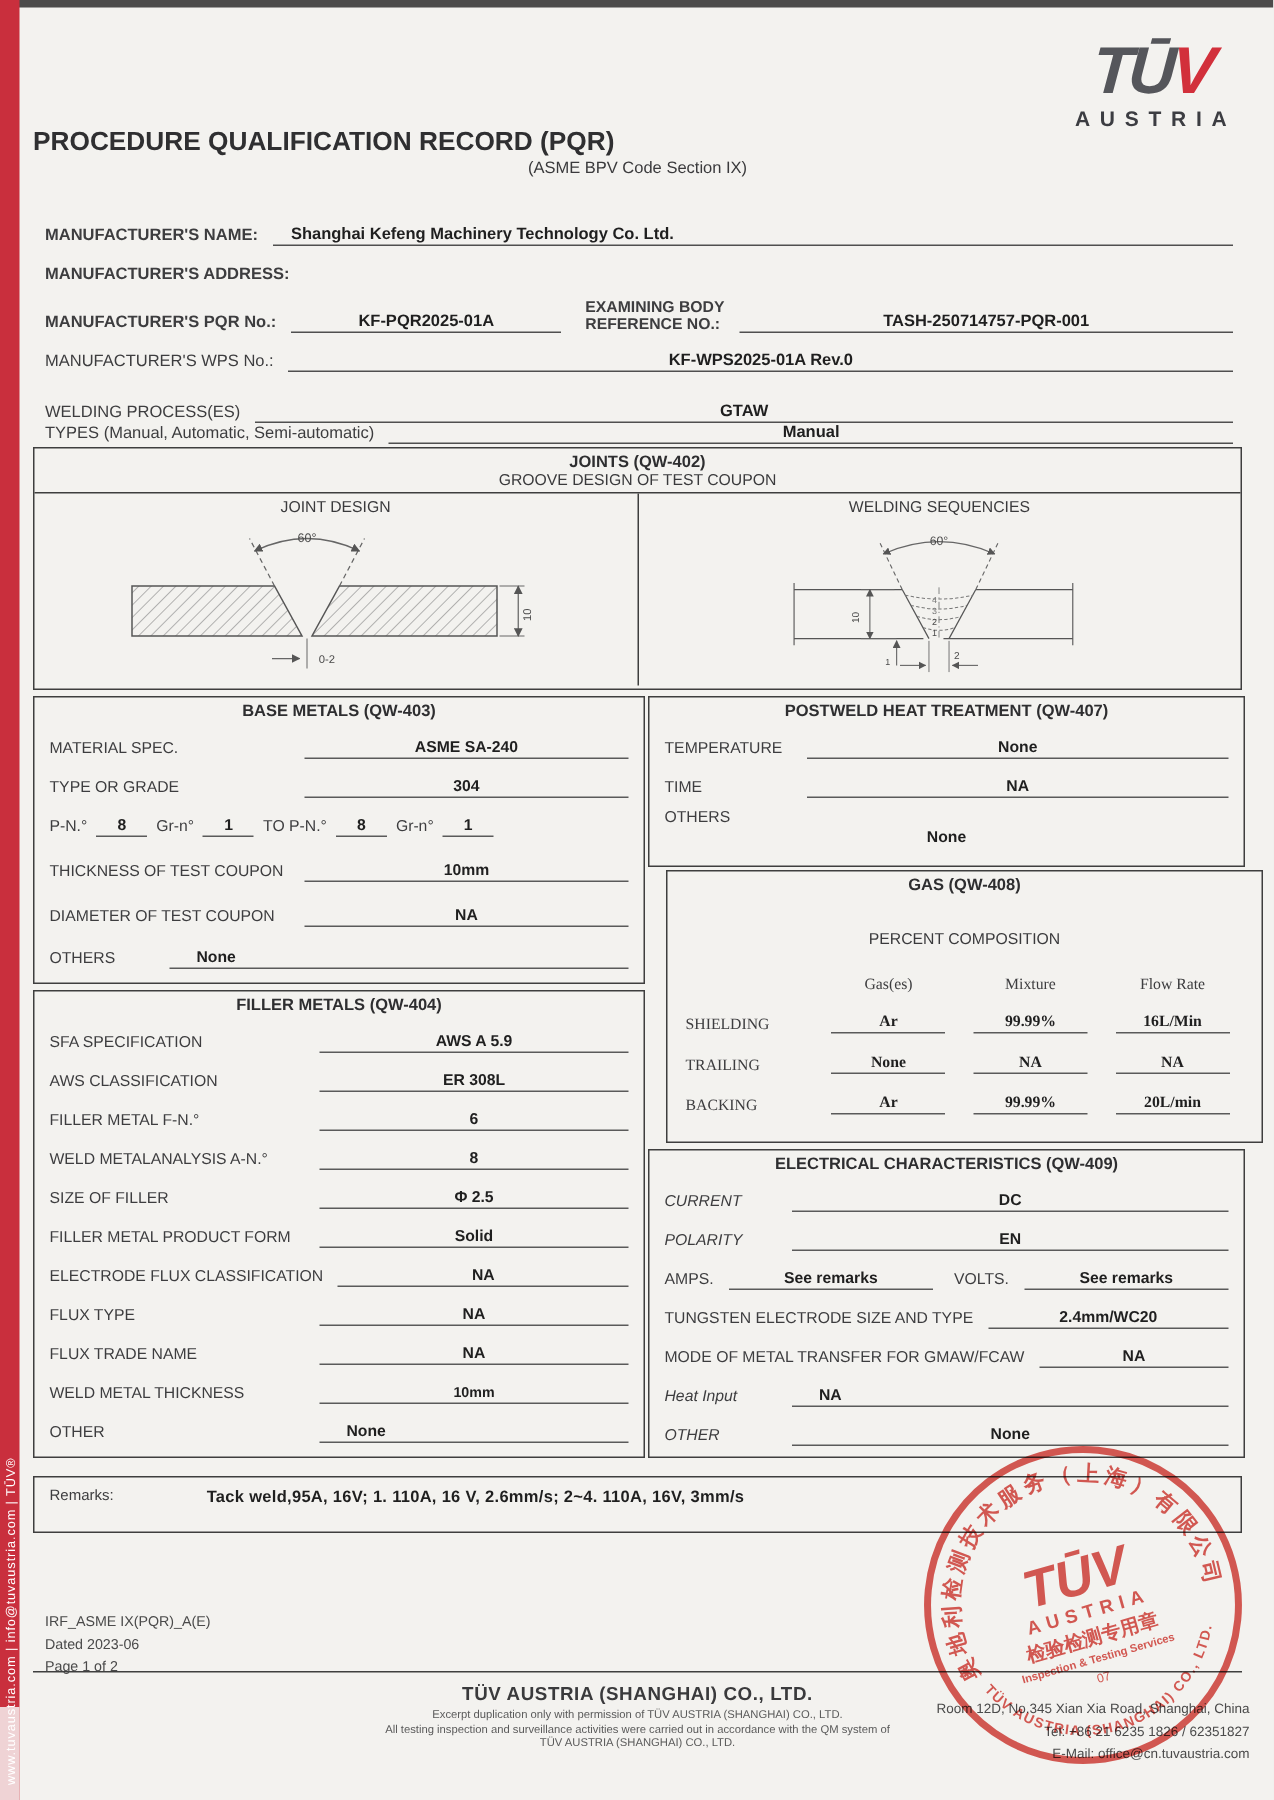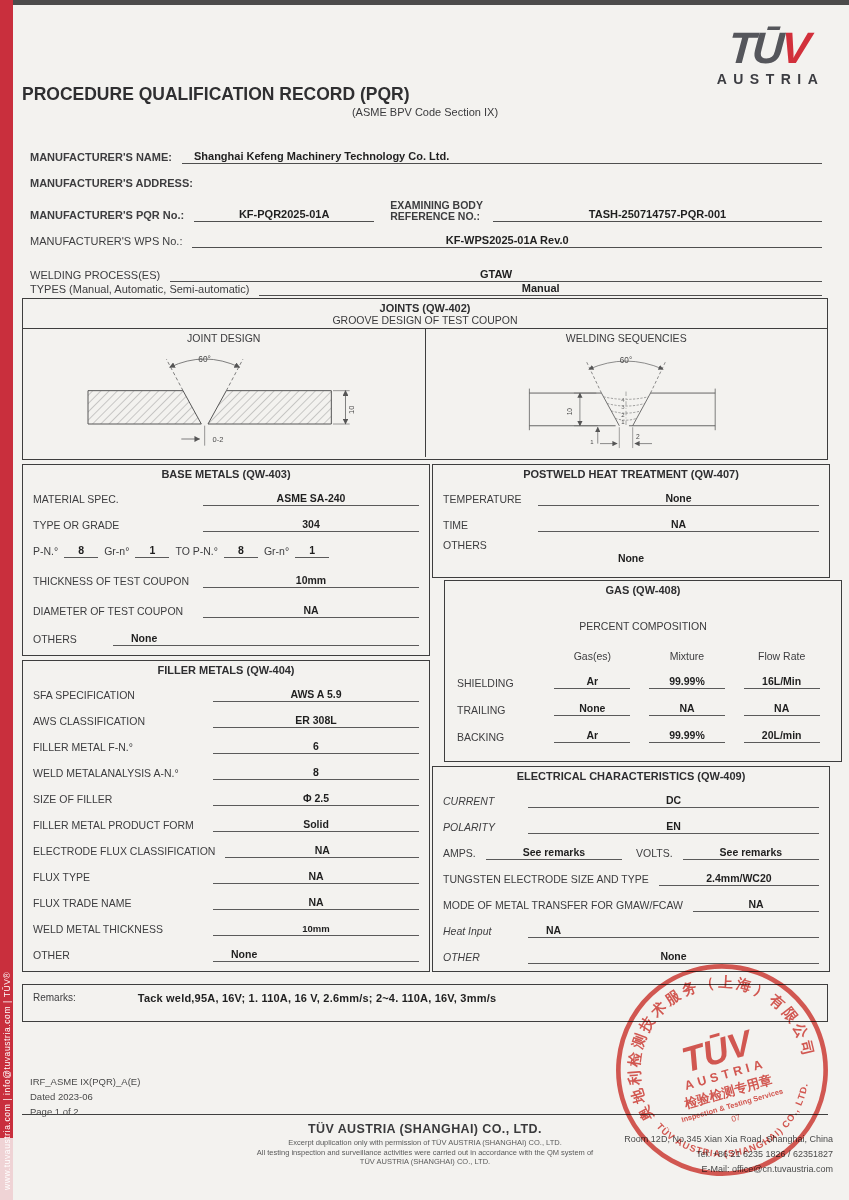--- a/index.html
+++ b/index.html
@@ -39,21 +39,21 @@
   .w160{width:160px;} .w170{min-width:170px;} .w85{width:85px;} .w75{width:75px;font-style:italic;} .w70{width:70px;}
   .shortline{flex:0 0 34px;margin-left:6px;margin-right:6px;border-bottom:1.1px solid #5a5a5a;text-align:center;padding-bottom:1px;}
   
   .joints-head{border-bottom:1.3px solid #3e3e3e;padding-bottom:2px;}
   .jcols{display:flex;height:128px;}
   .jcol{flex:1;position:relative;}
   .jcol.right{border-left:1.3px solid #3e3e3e;}
   .jcol-title{text-align:center;font-size:10.5px;color:#3a3a3c;margin-top:3px;}
   
   .gas-grid{display:grid;grid-template-columns:88px 1fr 1fr 1fr;padding:0 12px;font-size:10.5px;}
-  .gcell{height:26px;display:flex;align-items:flex-end;justify-content:center;padding-bottom:1px;}
+  .gcell{height:26px;display:flex;align-items:flex-end;justify-content:center;padding-bottom:1px;font-family:Liberation Serif, serif;}
   .gcell.hdr{height:30px;color:#3d3d3f;}
   .gcell.lab{justify-content:flex-start;}
   .gval{border-bottom:1.1px solid #5a5a5a;font-weight:bold;color:#1f1f1f;min-width:64px;text-align:center;padding:0 6px 1px 6px;}
   
   .remarks{display:flex;align-items:flex-start;padding:7px 10px 0 10px;font-size:10px;}
   .remarks-text{font-weight:bold;font-size:11px;color:#1f1f1f;margin-left:62px;letter-spacing:.2px;}
   
   .foot-rule{position:absolute;left:22px;top:1114px;width:806px;border-top:1.8px solid #3f3f3f;}
   .foot-left{position:absolute;left:30px;top:1074px;font-size:9.5px;line-height:15px;color:#4a4a4a;}
   .foot-center{position:absolute;left:190px;top:1122px;width:470px;text-align:center;}

